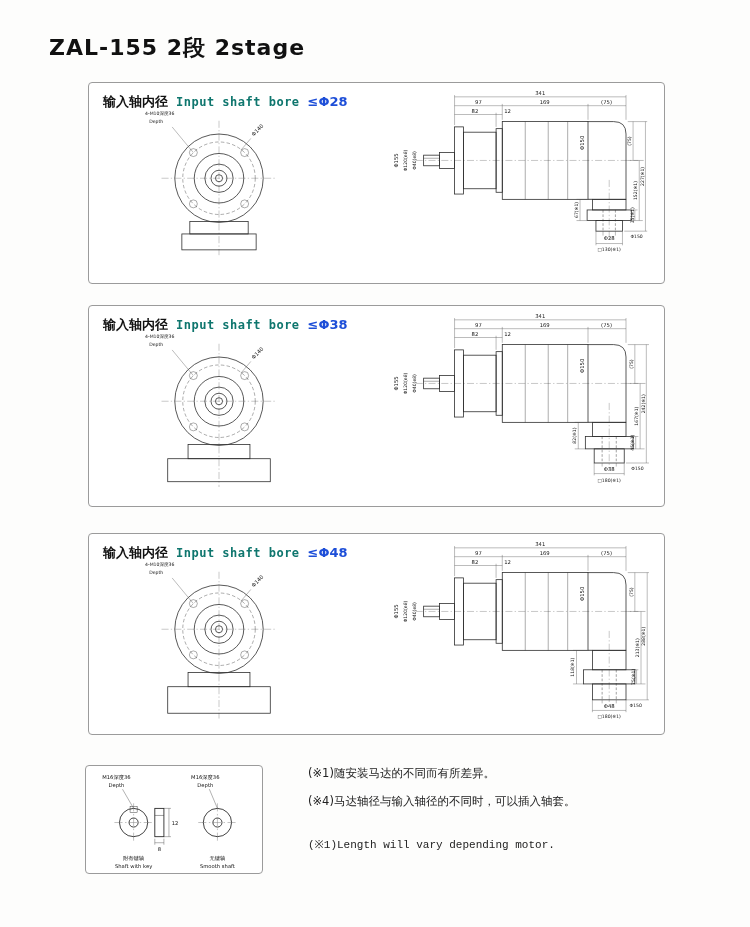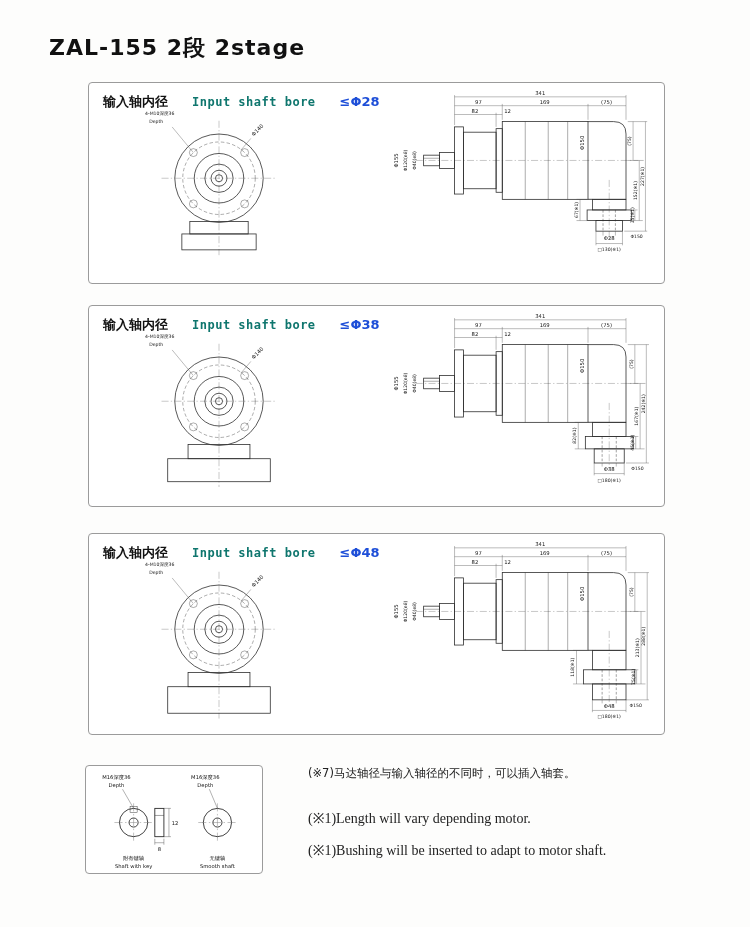--- a/index.html
+++ b/index.html
@@ -2,32 +2,32 @@
 <html><head>
 <meta charset="utf-8">
 <style>
   html,body{margin:0;padding:0;background:#ffffff;}
   .page{position:relative;width:750px;height:927px;background:#fdfdfc;overflow:hidden;
         font-family:"DejaVu Sans",sans-serif;}
   .title{position:absolute;left:49px;top:33px;font:bold 22px "DejaVu Sans",sans-serif;
          color:#111;letter-spacing:1px;}
   .panel{position:absolute;left:88px;width:575px;height:200px;border:1px solid #9b9b9b;
          border-radius:4px;background:#fff;}
-  .phead{position:absolute;left:14px;top:10px;display:flex;gap:24px;align-items:baseline;z-index:2;}
+  .phead{position:absolute;left:14px;top:10px;display:flex;gap:8px;align-items:baseline;z-index:2;}
   .phead .cn{font:bold 13px "DejaVu Sans",sans-serif;color:#111;}
   .phead .en{font:bold 12px "DejaVu Sans Mono",monospace;color:#0f766e;letter-spacing:.5px;}
   .phead .bore{font:bold 13px "DejaVu Sans",sans-serif;color:#1d4ed8;}
   .front{position:absolute;left:46px;top:20px;width:168px;height:177px;}
   .side{position:absolute;left:286px;top:5px;width:274px;height:190px;}
   .shaft-panel{position:absolute;left:85px;top:765px;width:176px;height:107px;
          border:1px solid #9b9b9b;border-radius:4px;background:#fff;}
   .shaftsvg{position:absolute;left:2px;top:3px;width:172px;height:101px;}
   .notes{position:absolute;left:308px;top:766px;width:345px;}
   .notes p{margin:0 0 13px;font:11.5px "DejaVu Sans",sans-serif;color:#222;}
-  .notes p.en{font-family:Liberation Serif, serif;font-size:14px;}
+  .notes p.en{font-family:Liberation Mono, monospace;font-size:11px;}
   .notes p.gap{margin-top:27px;}
   
   .outline{fill:none;stroke:#2e2e2e;stroke-width:.9;}
   .thin{stroke-width:.45;}
   .dims{fill:none;stroke:#555;stroke-width:.45;}
   .cl{fill:none;stroke:#858585;stroke-width:.5;stroke-dasharray:8 2.5 1.5 2.5;}
   .hid{stroke-dasharray:3 2;stroke-width:.5;}
   .labels{fill:#141414;stroke:none;}
   .labels text{text-anchor:middle;font-family:"DejaVu Sans",sans-serif;}
   .f6{font-size:6px;}
@@ -406,18 +406,18 @@
         <text class="f5" x="45" y="98">Shaft with key</text>
         <text class="f5" x="116" y="10">M16深度36</text>
         <text class="f5" x="116" y="18">Depth</text>
         <text class="f5" x="128" y="90">无键轴</text>
         <text class="f5" x="128" y="98">Smooth shaft</text>
       </g>
     </svg>
   </section>
 
   <div class="notes">
-    <p>(※7)马达轴径与输入轴径的不同时，可以插入轴套。</p>
+    <p>(※1)随安装马达的不同而有所差异。</p>
+    <p>(※4)马达轴径与输入轴径的不同时，可以插入轴套。</p>
     <p class="en gap">(※1)Length will vary depending motor.</p>
-    <p class="en">(※1)Bushing will be inserted to adapt to motor shaft.</p>
   </div>
 
 </div>
 
 </body></html>

